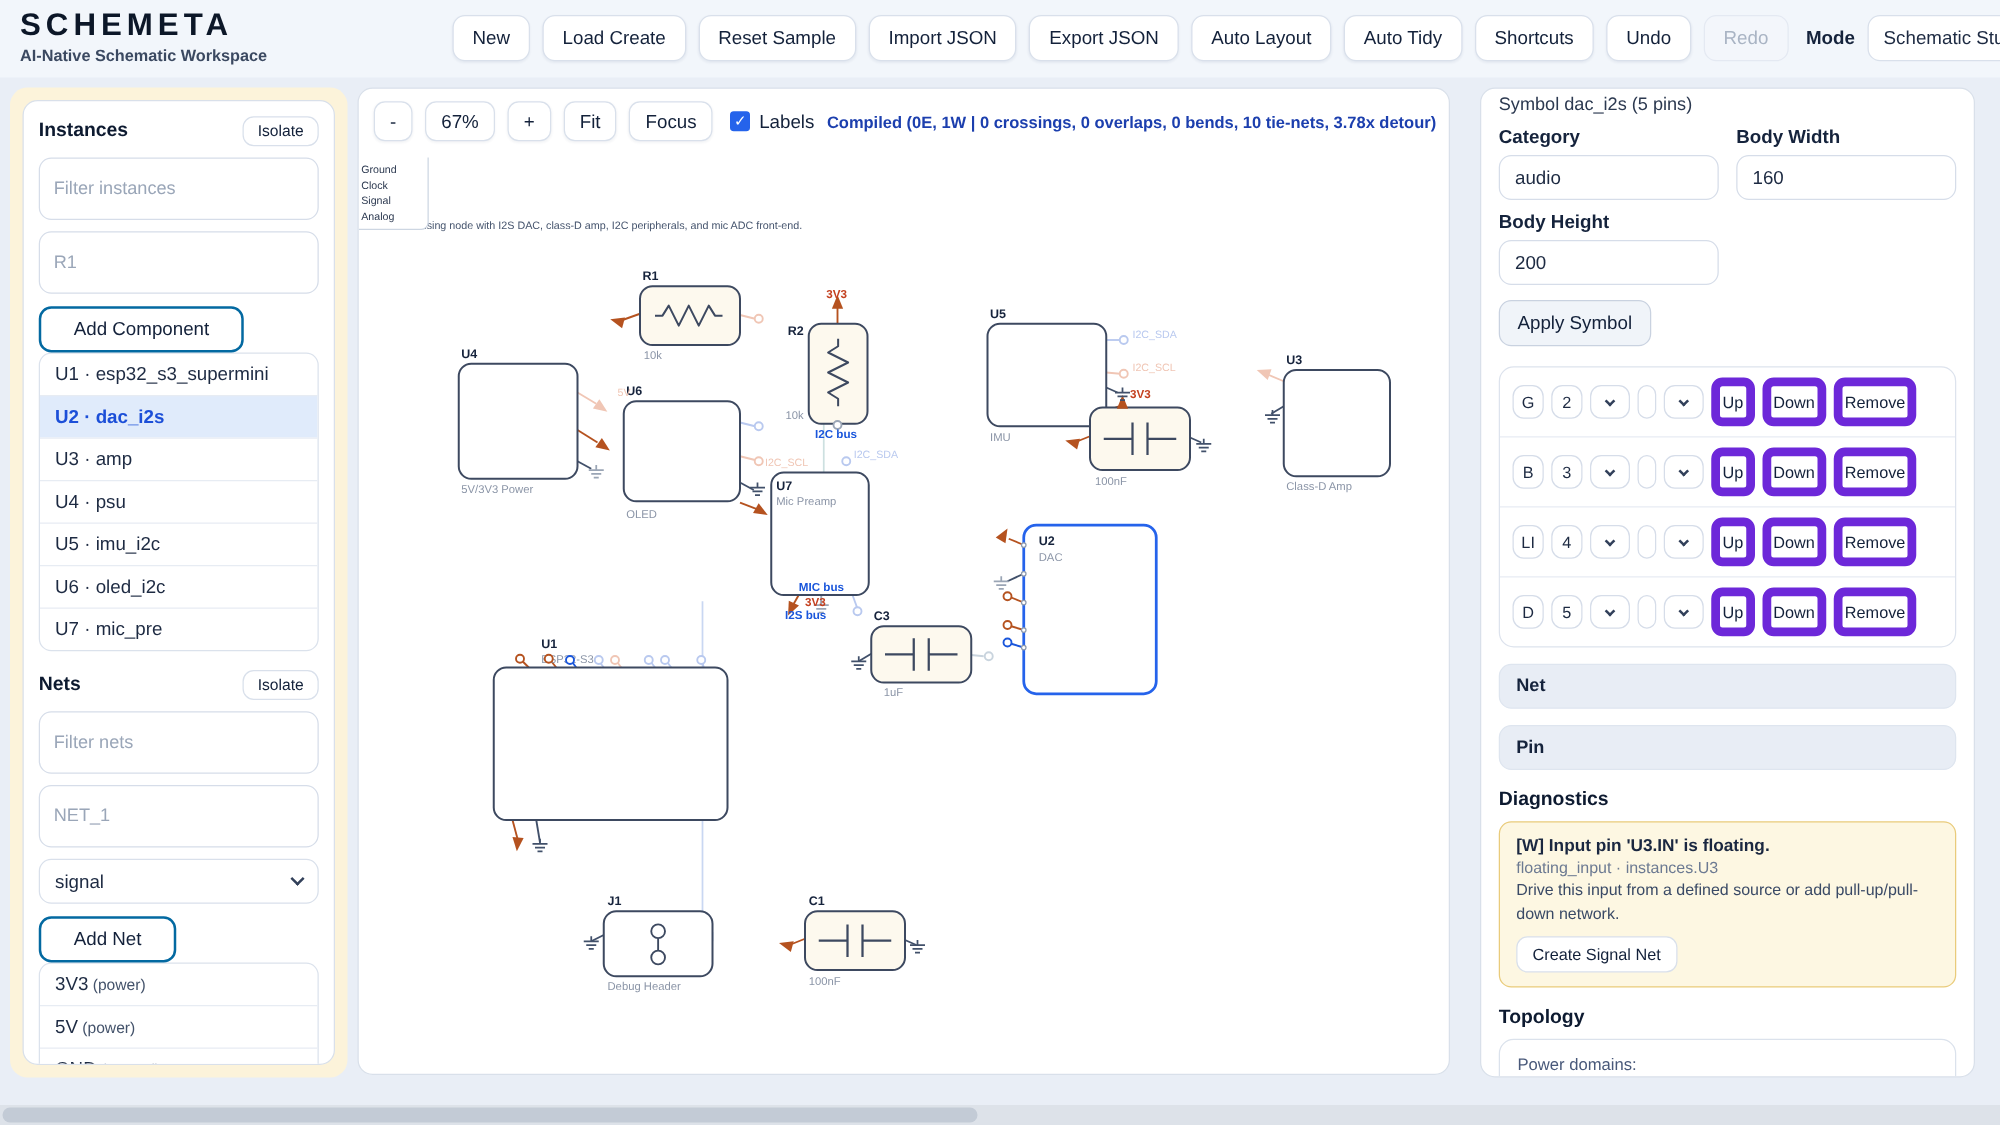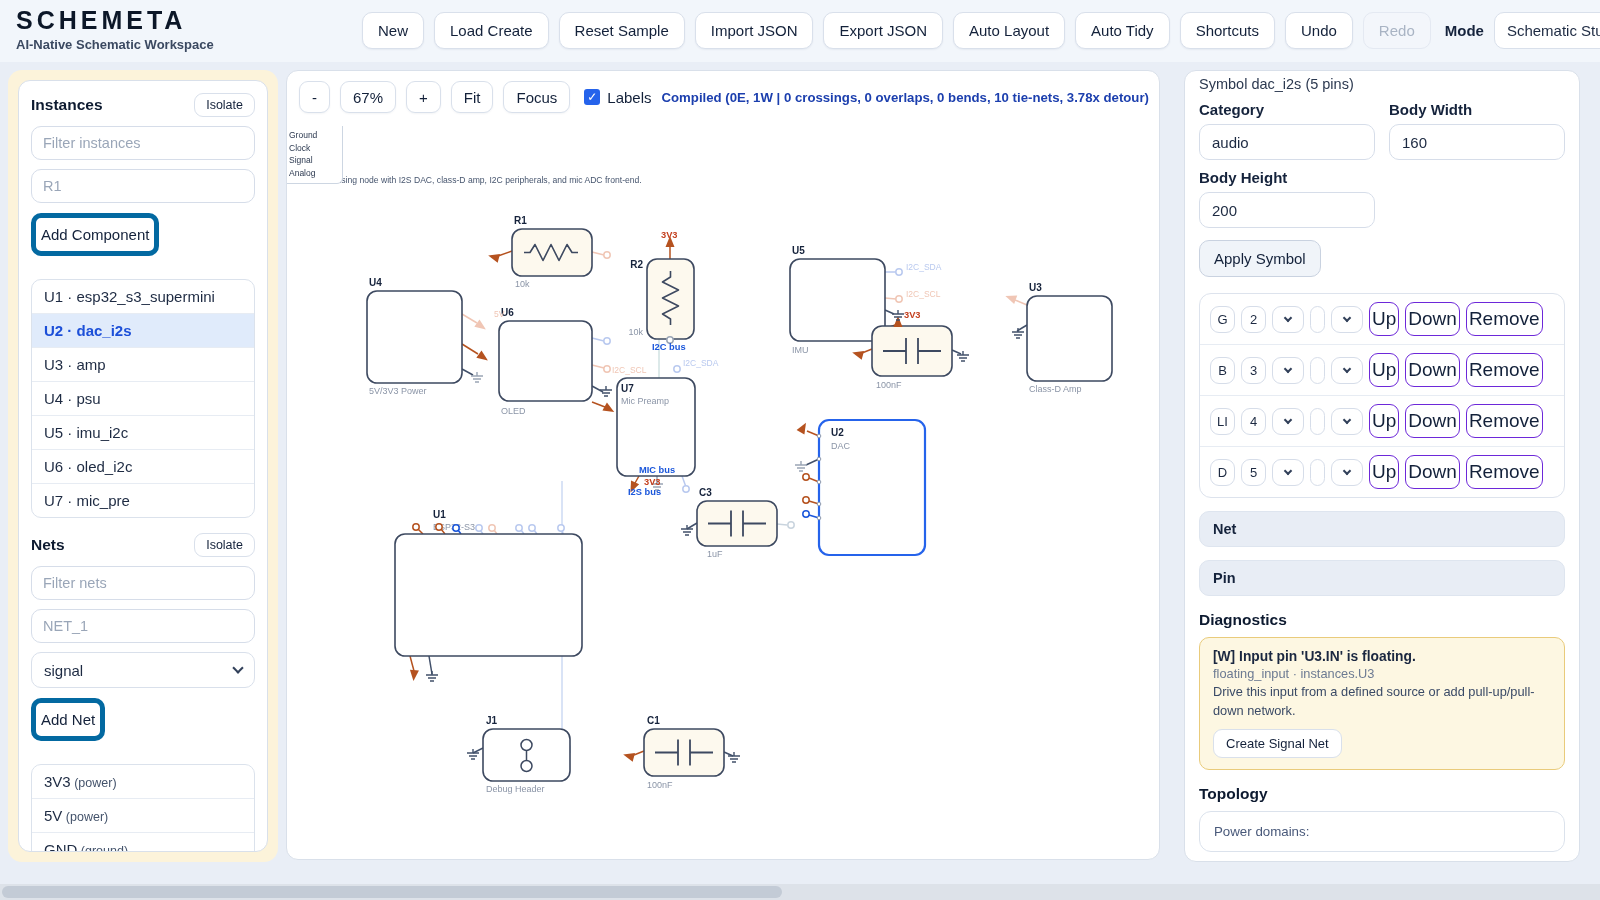--- a/index.html
+++ b/index.html
@@ -31,27 +31,27 @@
     transform:rotate(45deg); margin-top:-4px; flex:none; }
   
   .left-wrap { position:absolute; left:8px; top:70px; width:270px; height:792px;
     background:#fcf3da; border-radius:14px; padding:10px; }
   .side-card { background:#fff; border:1px solid #d9e0ea; border-radius:12px; padding:12px;
     height:100%; overflow:hidden; }
   .sec-head { display:flex; justify-content:space-between; align-items:center; margin-bottom:9px; }
   .sec-title { font-size:15.5px; font-weight:800; color:#0d1a30; }
   .btn-xs { padding:4px 11px; font-size:12.5px; border:1px solid #d9e0eb; background:#fff;
     border-radius:9px; color:#13213a; font-family:inherit; cursor:pointer; }
-  .inp { width:100%; height:34px; border:1px solid #d6dde9; border-radius:10px; padding:0 11px;
+  .inp { width:100%; height:50px; border:1px solid #d6dde9; border-radius:10px; padding:0 11px;
     font-size:14.5px; color:#1d2a42; margin-bottom:9px; font-family:inherit; background:#fff; }
   .inp::placeholder { color:#9aa6b8; }
   .side-sel { height:36px; margin-bottom:9px; }
-  .btn-sm { display:inline-block; padding:8px 5px; font-size:15px; border:5px solid #0369a1;
+  .btn-sm { display:inline-block; padding:8px 26px; font-size:15px; border:2px solid #0369a1;
     background:#fff; border-radius:10px; color:#13213a; font-family:inherit; cursor:pointer;
-    margin:1px 0 23px; }
+    margin:1px 0 0; }
   .list { border:1px solid #dbe2ec; border-radius:10px; overflow:hidden; margin-bottom:15px; background:#fff; }
   .list .row { padding:8px 12px; font-size:15px; color:#1d2a42; border-top:1px solid #e7ecf3; cursor:pointer; }
   .list .row:first-child { border-top:none; }
   .list .row.sel { background:#e0ebfb; color:#1c4fd8; font-weight:700; }
   .net-type { font-size:12.5px; color:#44536b; }
   
   .canvas-card { position:absolute; left:286px; top:70px; width:874px; height:790px;
     background:#fff; border:1px solid #d9e0ea; border-radius:12px; overflow:hidden; }
   .canvas-toolbar { display:flex; align-items:center; gap:10px; padding:10px 12px 8px 12px; }
   .c-btn { height:32px; padding:0 12px; font-size:15px; color:#13213a; background:#fff;
@@ -81,21 +81,21 @@
   .btn.apply { margin-top:12px; background:#f0f4f9; border-color:#c9d2e0; }
   .pins-box { margin-top:16px; border:1px solid #dde3ed; border-radius:12px; overflow:hidden; }
   .pin-row { display:flex; gap:6px; align-items:center; padding:8px 10px; border-top:1px solid #e7ecf3; }
   .pin-row:first-child { border-top:none; }
   .pin-mini { width:25px; height:27px; border:1px solid #d6dde9; border-radius:9px; font-size:13px;
     text-align:center; color:#1d2a42; font-family:inherit; padding:0; }
   .pin-sel { width:32px; height:27px; border:1px solid #d6dde9; border-radius:9px;
     display:flex; align-items:center; justify-content:center; cursor:pointer; background:#fff; }
   .pin-sel .chev { width:6px; height:6px; margin-top:-2px; }
   .pin-tiny { width:15px; height:27px; border:1px solid #d6dde9; border-radius:9px; background:#fff; }
-  .pin-btn { padding:5px 2px; font-size:19px; border:1px solid #6d28d9; background:#fff;
+  .pin-btn { padding:5px 2px; font-size:13px; border:7px solid #6d28d9; background:#fff;
     border-radius:9px; color:#13213a; font-family:inherit; cursor:pointer; }
   .section-bar { margin-top:13px; background:#e8edf5; border:1px solid #dee5ef; border-radius:10px;
     padding:9px 13px; font-size:14.5px; font-weight:700; color:#15233c; cursor:pointer; }
   .panel-h { margin:15px 0 8px; font-size:15.5px; font-weight:800; color:#0d1a30; }
   .warn { background:#fdf7e2; border:1px solid #e9cb7b; border-radius:10px; padding:11px 13px; }
   .warn-title { font-size:13.8px; font-weight:700; color:#1a2740; }
   .warn-meta { font-size:12.8px; color:#6c7a92; margin-top:2px; }
   .warn-body { font-size:12.8px; color:#3a4a66; margin-top:2px; line-height:1.45; width:330px; }
   .warn-btn { margin-top:9px; padding:6px 12px; font-size:13px; border:1px solid #d9e0eb;
     background:#fff; border-radius:9px; font-family:inherit; color:#13213a; cursor:pointer; }

